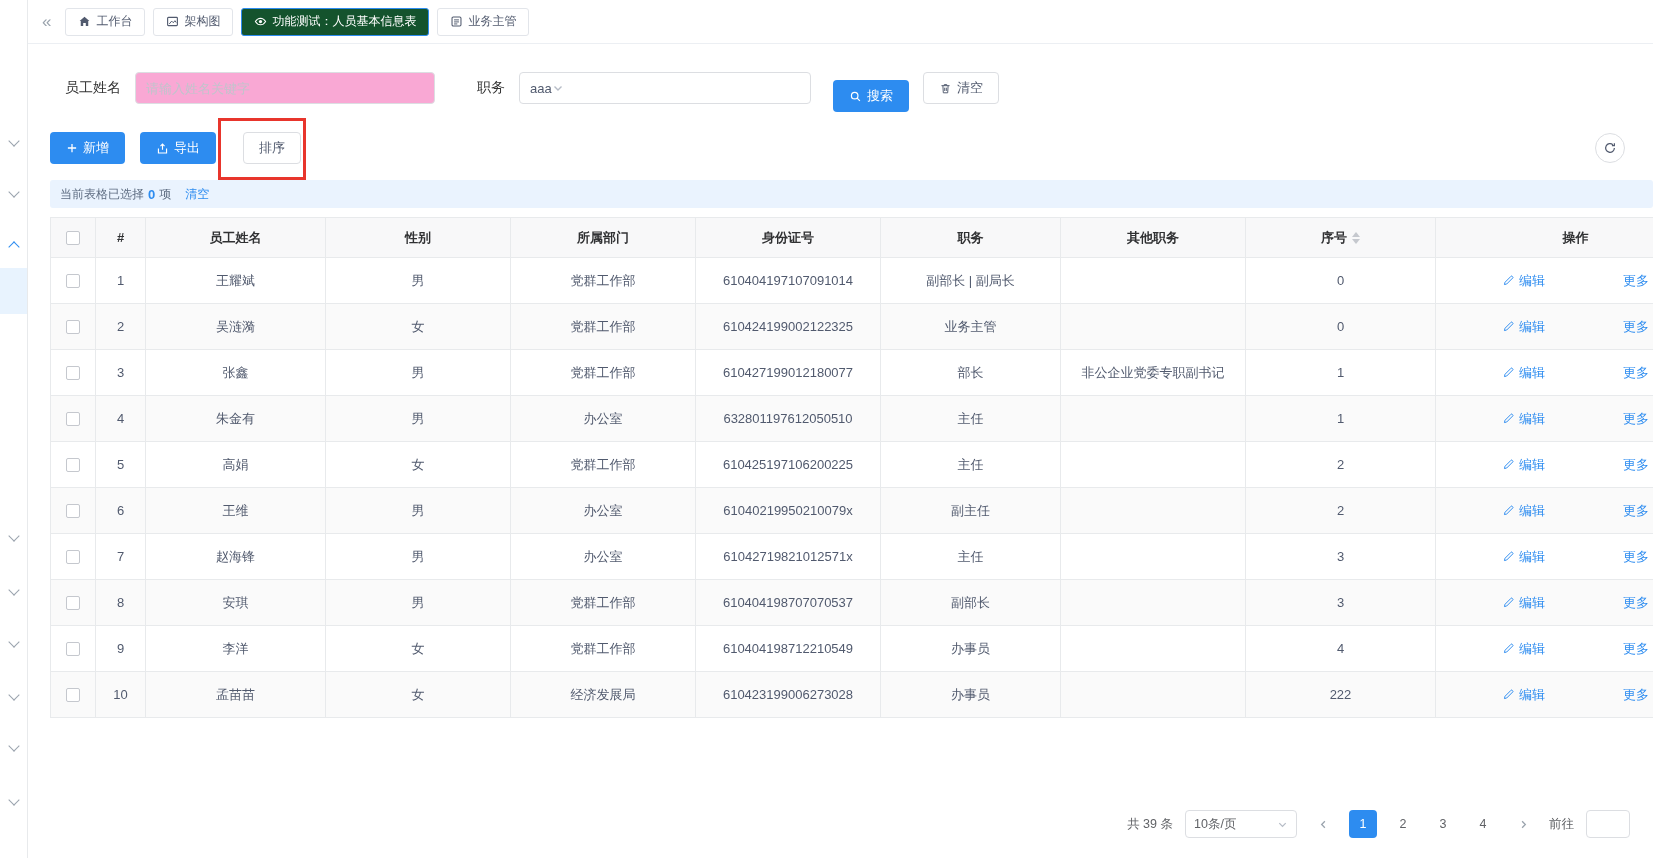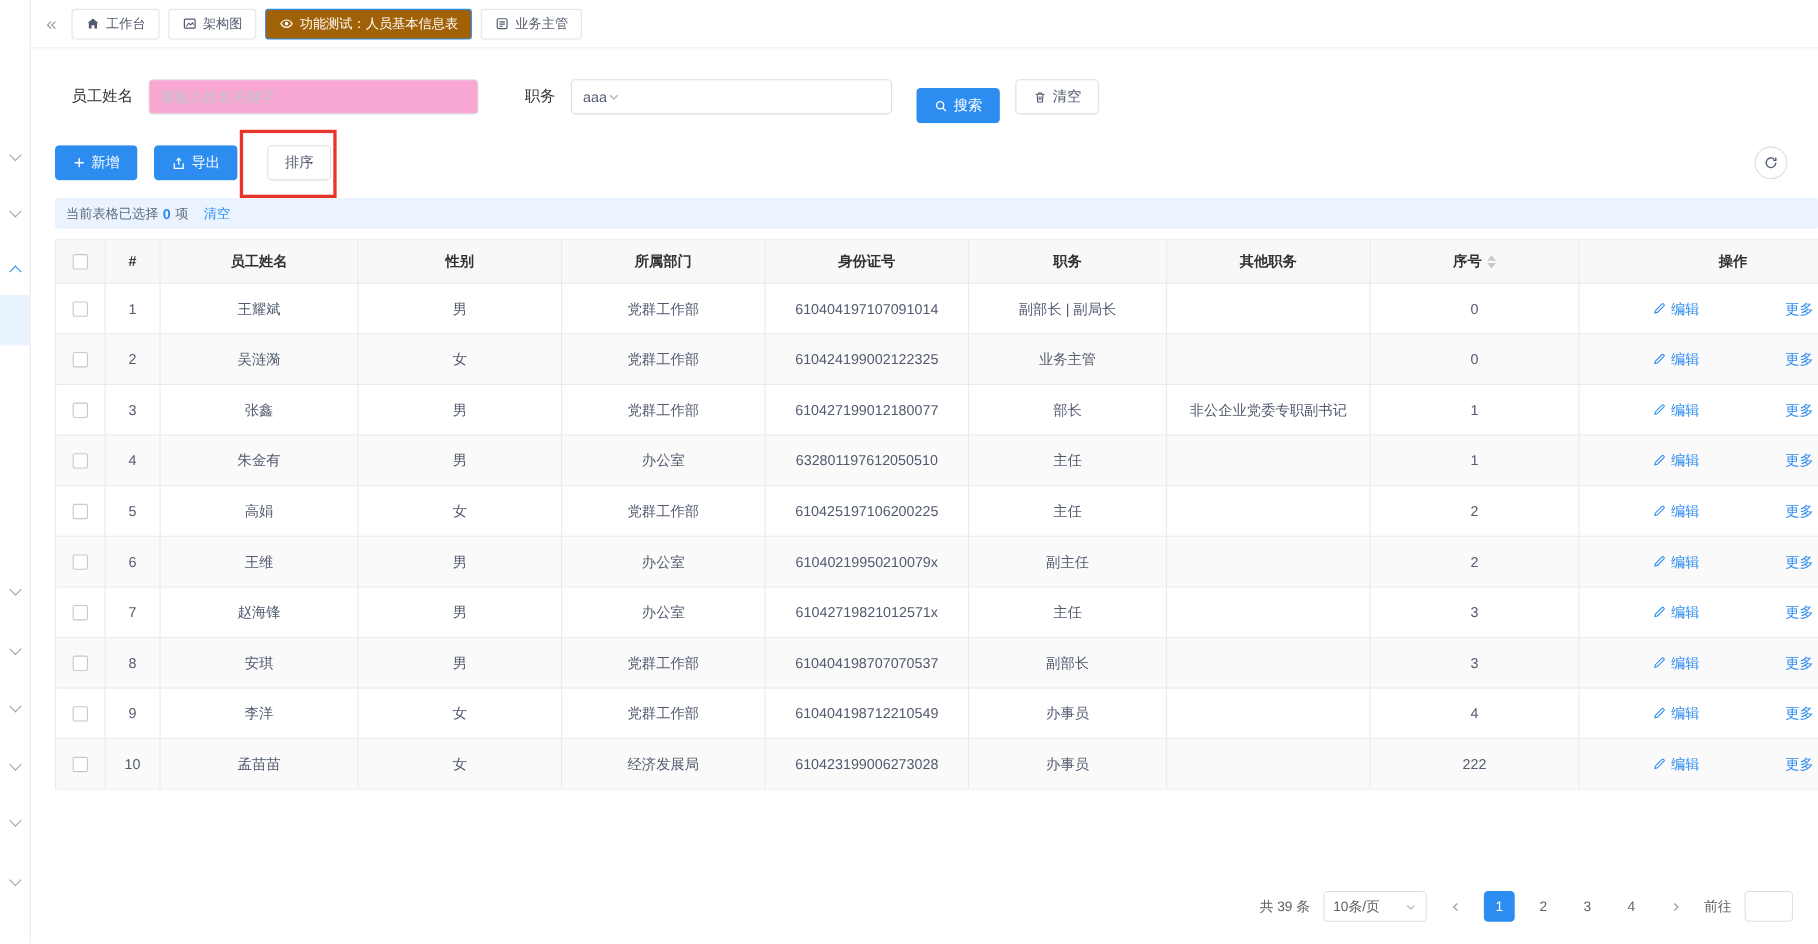--- a/index.html
+++ b/index.html
@@ -16,21 +16,21 @@
   .rail-active { position:absolute; left:0; top:268px; width:100%; height:46px; background:#e8f3fe; cursor:pointer; }
 
   
   .main { flex:1; min-width:0; display:flex; flex-direction:column; }
 
   
   .tabbar { height:44px; flex-shrink:0; border-bottom:1px solid #eceff3; display:flex; align-items:center; padding-left:8px; gap:8px; background:#fff; }
   .collapse-btn { color:#9aa3ad; font-size:17px; padding:0 6px; cursor:pointer; user-select:none; }
   .tab { display:inline-flex; align-items:center; gap:5px; height:28px; padding:0 12px;
     border:1px solid #e2e5ea; border-radius:3px; font-size:12px; color:#515a6e; background:#fff; cursor:pointer; white-space:nowrap; }
-  .tab.active { background:#a16207; border-color:#2d8cf0; color:#fff; }
+  .tab.active { background:#14532d; border-color:#2d8cf0; color:#fff; }
   .tab svg { width:13px; height:13px; display:block; }
 
   
   .content { flex:1; position:relative; padding:12px 0 0 22px; min-height:0; }
 
   
   .filter-row { display:flex; align-items:center; margin:8px 0 0 15px; font-size:14px; color:#333; }
   .filter-label { margin-right:14px; white-space:nowrap; }
   .filter-label.second { margin-left:42px; }
   .text-input { width:300px; height:32px; border:1px solid #dcdee2; border-radius:4px; padding:0 10px; font-size:13px; color:#515a6e; outline:none; background:#f9a8d4; }
@@ -64,21 +64,21 @@
   .checkbox { display:inline-block; width:14px; height:14px; border:1px solid #c5c8ce; border-radius:2px; background:#fff; vertical-align:middle; cursor:pointer; }
   .sort-carets { display:inline-flex; flex-direction:column; margin-left:5px; vertical-align:middle; gap:2px; }
   .caret-up { width:0; height:0; border-left:4px solid transparent; border-right:4px solid transparent; border-bottom:5px solid #c5c8ce; }
   .caret-down { width:0; height:0; border-left:4px solid transparent; border-right:4px solid transparent; border-top:5px solid #c5c8ce; }
   .op-cell { display:flex; align-items:center; justify-content:center; gap:78px; }
   .link { color:#2d8cf0; cursor:pointer; display:inline-flex; align-items:center; gap:4px; font-size:13px; white-space:nowrap; }
   .link svg { display:block; }
 
   
   .pagination { position:absolute; right:23px; bottom:20px; display:flex; align-items:center; gap:12px; font-size:12.5px; color:#606266; }
-  .page-size-select { width:94px; height:28px; border:1px solid #dcdee2; border-radius:4px; display:flex; align-items:center; justify-content:space-between; padding:0 8px; background:#fff; cursor:pointer; }
+  .page-size-select { width:112px; height:28px; border:1px solid #dcdee2; border-radius:4px; display:flex; align-items:center; justify-content:space-between; padding:0 8px; background:#fff; cursor:pointer; }
   .page-btn { min-width:28px; height:28px; display:flex; align-items:center; justify-content:center; border-radius:4px; cursor:pointer; background:#fff; color:#606266; }
   .page-btn.active { background:#2d8cf0; color:#fff; }
   .page-arrow { color:#9aa3ad; }
   .goto-input { width:44px; height:28px; border:1px solid #dcdee2; border-radius:4px; outline:none; }
 </style>
 </head>
 <body>
 
 <div class="app">
 

